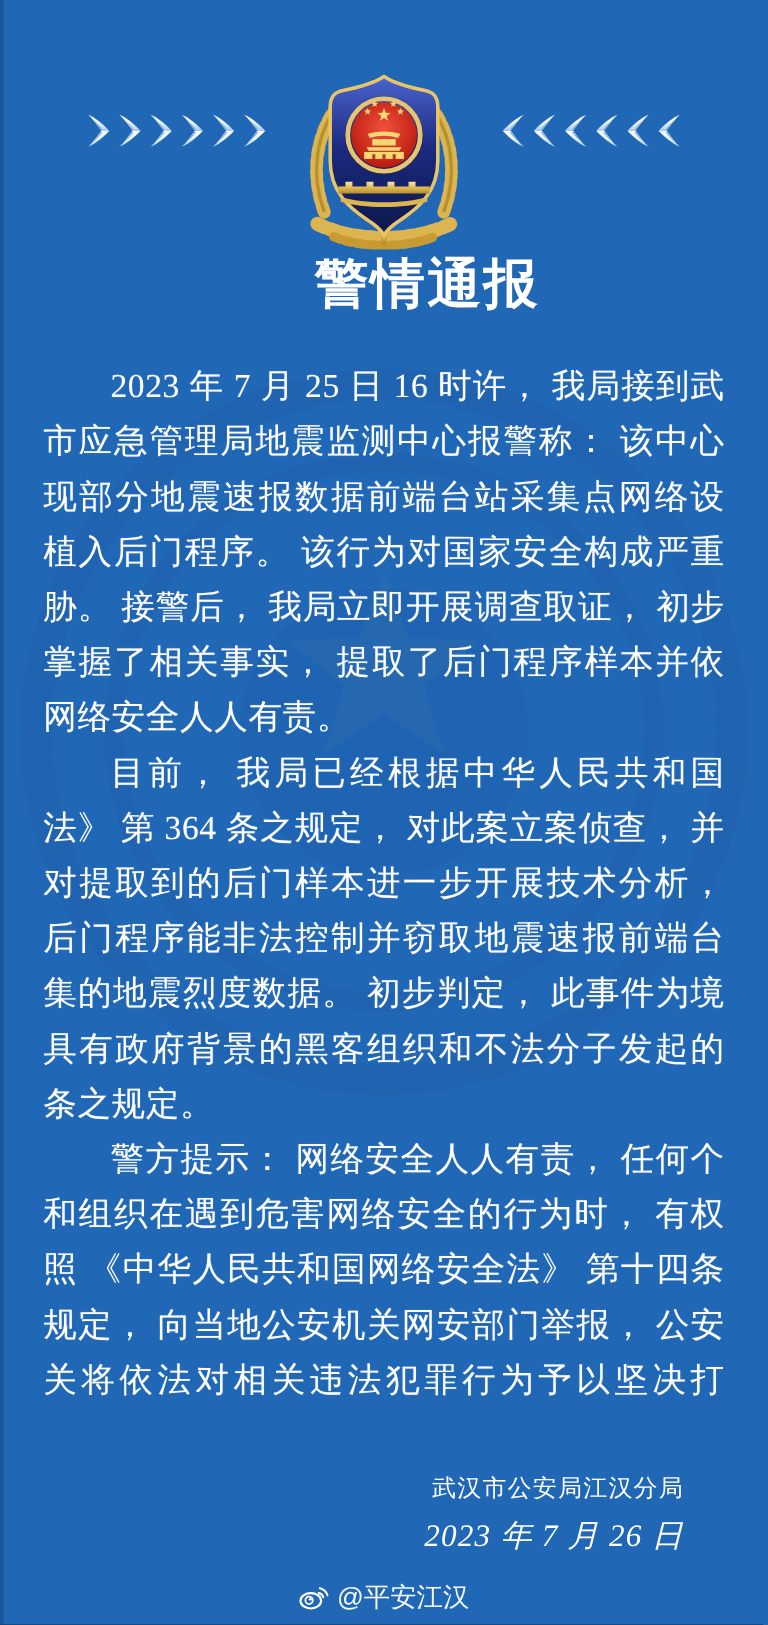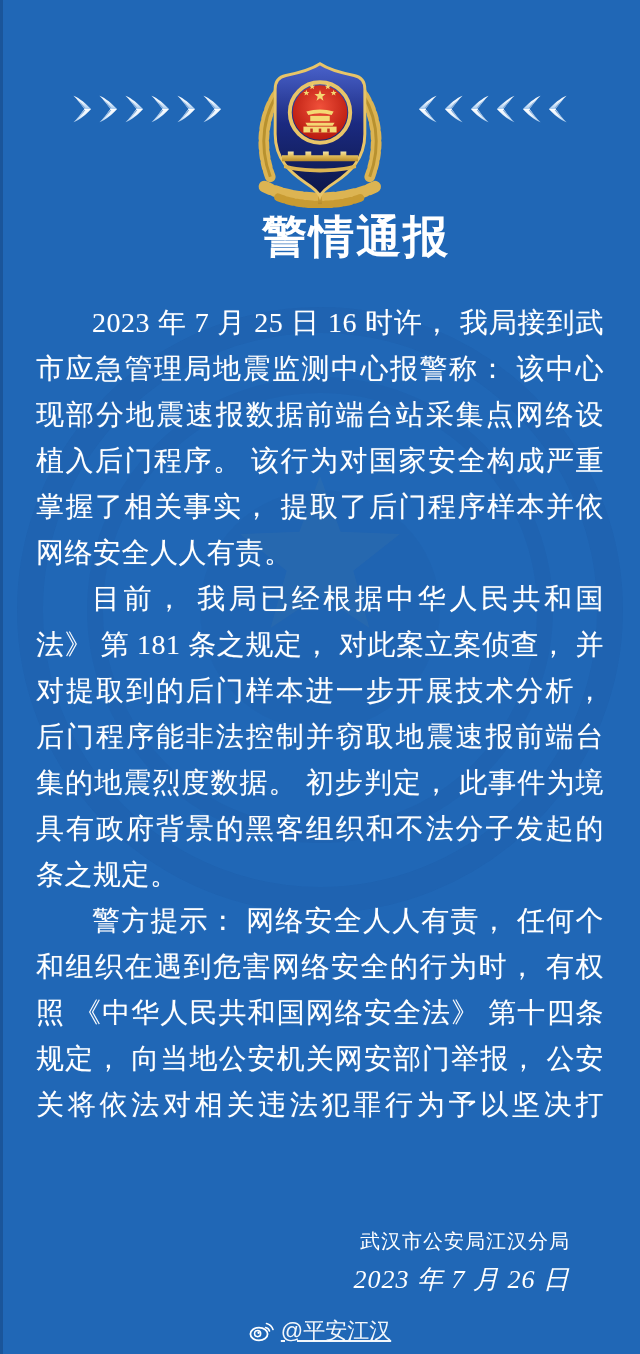--- a/index.html
+++ b/index.html
@@ -44,21 +44,20 @@
   .line.para-end{text-align-last:left;}
   
   .signature{position:absolute;top:1222px;right:70px;text-align:center;}
   .signature .issuer{font-size:20px;line-height:38px;letter-spacing:1px;text-align:right;}
   .signature .date{font-size:26px;line-height:40px;letter-spacing:1px;font-style:italic;}
   
   .footer{
     position:absolute;top:1318px;left:0;width:100%;
     display:flex;align-items:center;justify-content:center;gap:7px;
     color:rgba(255,255,255,.95);
-    text-decoration:underline;
   }
   .footer .handle{font-family:"Liberation Sans", sans-serif;font-size:22px;line-height:26px;}
   .footer svg{width:25px;height:22px;display:block;}
   .hidden-defs{position:absolute;width:0;height:0;overflow:hidden;}
 </style>
 </head>
 <body>
 
 <div class="poster">
 
@@ -181,24 +180,25 @@
       </svg>
     </div>
 
   <h1 class="title">警情通报</h1>
 
   <main class="body">
       <div class="line indent">2023 年 7 月 25 日 16 时许， 我局接到武汉</div>
       <div class="line">市应急管理局地震监测中心报警称： 该中心发</div>
       <div class="line">现部分地震速报数据前端台站采集点网络设备被</div>
       <div class="line">植入后门程序。 该行为对国家安全构成严重威</div>
+      <div class="line">胁。 接警后， 我局立即开展调查取证， 初步</div>
       <div class="line">掌握了相关事实， 提取了后门程序样本并依法</div>
       <div class="line para-end">网络安全人人有责。</div>
       <div class="line indent">目前， 我局已经根据中华人民共和国 《刑</div>
-      <div class="line">法》 第 181 条之规定， 对此案立案侦查， 并</div>
+      <div class="line">法》 第 364 条之规定， 对此案立案侦查， 并</div>
       <div class="line">对提取到的后门样本进一步开展技术分析， 该</div>
       <div class="line">后门程序能非法控制并窃取地震速报前端台站采</div>
       <div class="line">集的地震烈度数据。 初步判定， 此事件为境外</div>
       <div class="line">具有政府背景的黑客组织和不法分子发起的网络</div>
       <div class="line para-end">条之规定。</div>
       <div class="line indent">警方提示： 网络安全人人有责， 任何个人</div>
       <div class="line">和组织在遇到危害网络安全的行为时， 有权依</div>
       <div class="line">照 《中华人民共和国网络安全法》 第十四条之</div>
       <div class="line">规定， 向当地公安机关网安部门举报， 公安机</div>
       <div class="line para-end">关将依法对相关违法犯罪行为予以坚决打击。</div>

